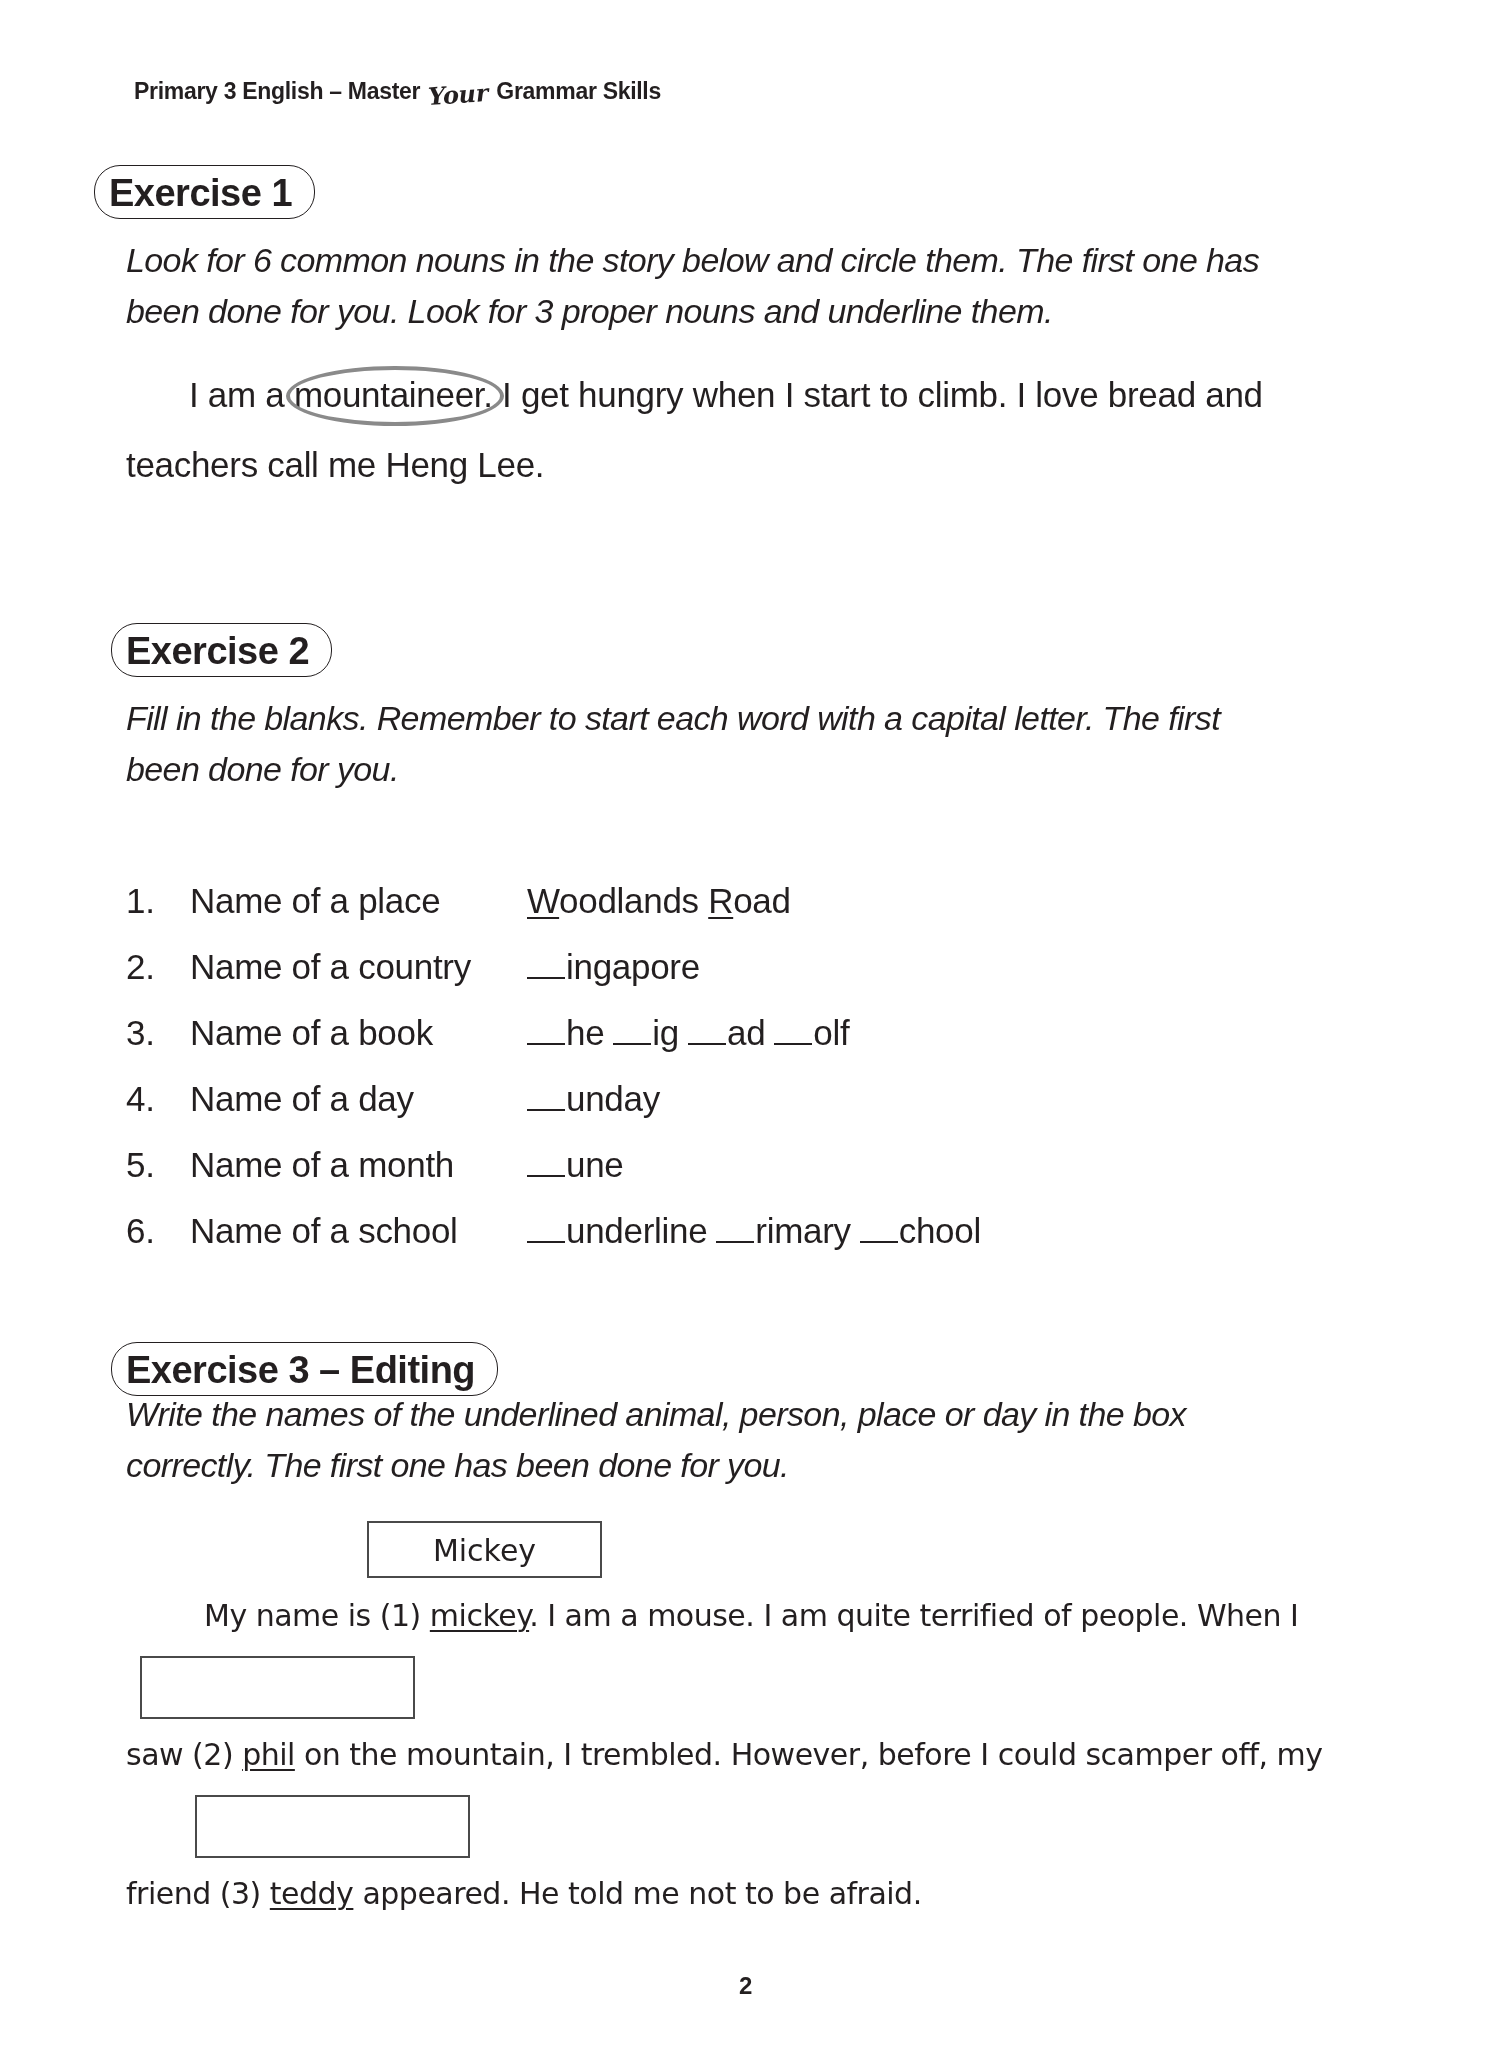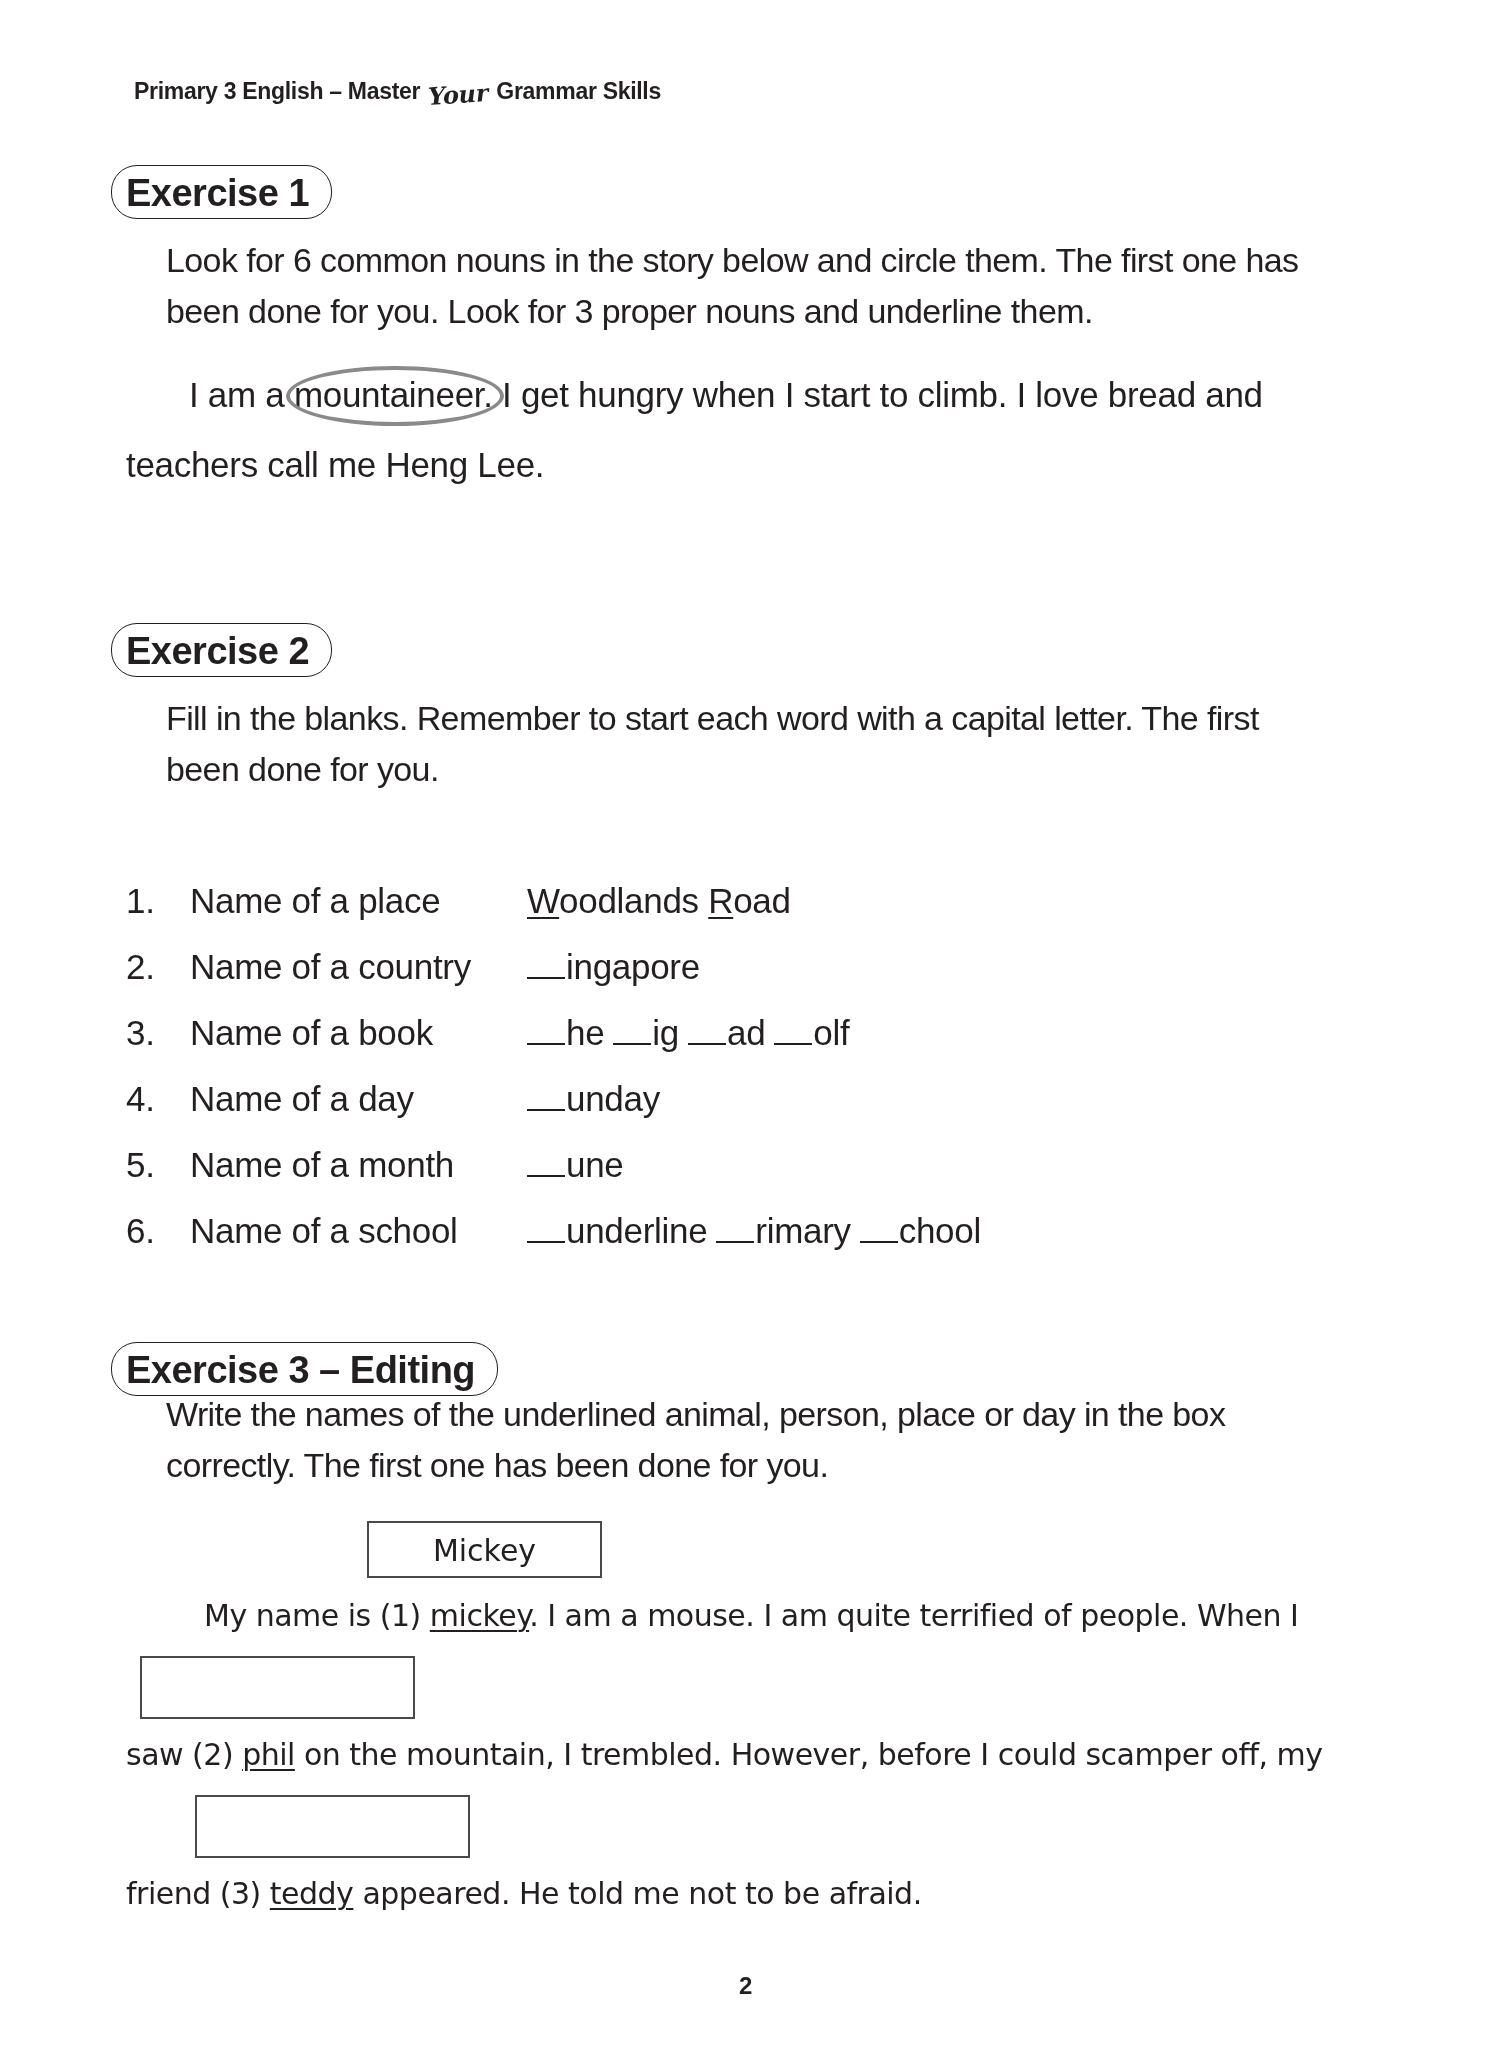--- a/index.html
+++ b/index.html
@@ -7,21 +7,21 @@
   .abs { position: absolute; }
 
   
   .header { left: 134px; top: 76px; font-size: 23px; font-weight: bold; letter-spacing: -0.3px; color: #231f20; white-space: nowrap; }
   .header .your { font-family: "DejaVu Serif", serif; font-style: italic; font-weight: bold; font-size: 24px; display: inline-block; transform: translateY(4px) rotate(-4deg); margin: 0 2px; }
 
   
   .pill { border: 1.6px solid #231f20; border-radius: 26px; padding: 4px 22px 2px 14px; font-size: 38px; font-weight: bold; line-height: 46px; white-space: nowrap; letter-spacing: -0.5px; }
 
   
-  .instr { left: 126px; width: 1250px; font-size: 34px; line-height: 51px; letter-spacing: -0.6px; margin-left: 40px; }
+  .instr { left: 126px; width: 1250px; font-style: italic; font-size: 34px; line-height: 51px; letter-spacing: -0.6px; }
 
   
   .story { left: 126px; width: 1260px; font-size: 35px; line-height: 70px; letter-spacing: -0.3px; }
   .story .indent { display: inline-block; width: 63px; }
   .circled { position: relative; display: inline-block; }
   .circled .ring { position: absolute; left: -8px; top: 6px; width: 218px; height: 60px; border: 4px solid #8a8a8a; border-radius: 50%; box-sizing: border-box; }
 
   
   .list { left: 126px; width: 1200px; }
   .list-row { position: absolute; left: 0; font-size: 35px; height: 50px; line-height: 50px; white-space: nowrap; letter-spacing: -0.3px; }
@@ -39,21 +39,21 @@
 </style>
 </head>
 <body>
 
 <div class="abs header">
   <span>Primary 3 English – Master</span>
   <span class="your">Your</span>
   <span>Grammar Skills</span>
 </div>
 
-<div class="abs pill" style="left:111px; top:165px;">Exercise 1</div>
+<div class="abs pill" style="left:94px; top:165px;">Exercise 1</div>
 
 <div class="abs instr" style="top:235px;">
   <div>Look for 6 common nouns in the story below and circle them. The first one has</div>
   <div>been done for you. Look for 3 proper nouns and underline them.</div>
 </div>
 
 <div class="abs story" style="top:360px;">
   <div><span class="indent"></span><span>I am a </span><span class="circled"><span class="ring"></span><span>mountaineer.</span></span><span> I get hungry when I start to climb. I love bread and</span></div>
   <div>teachers call me Heng Lee.</div>
 </div>

